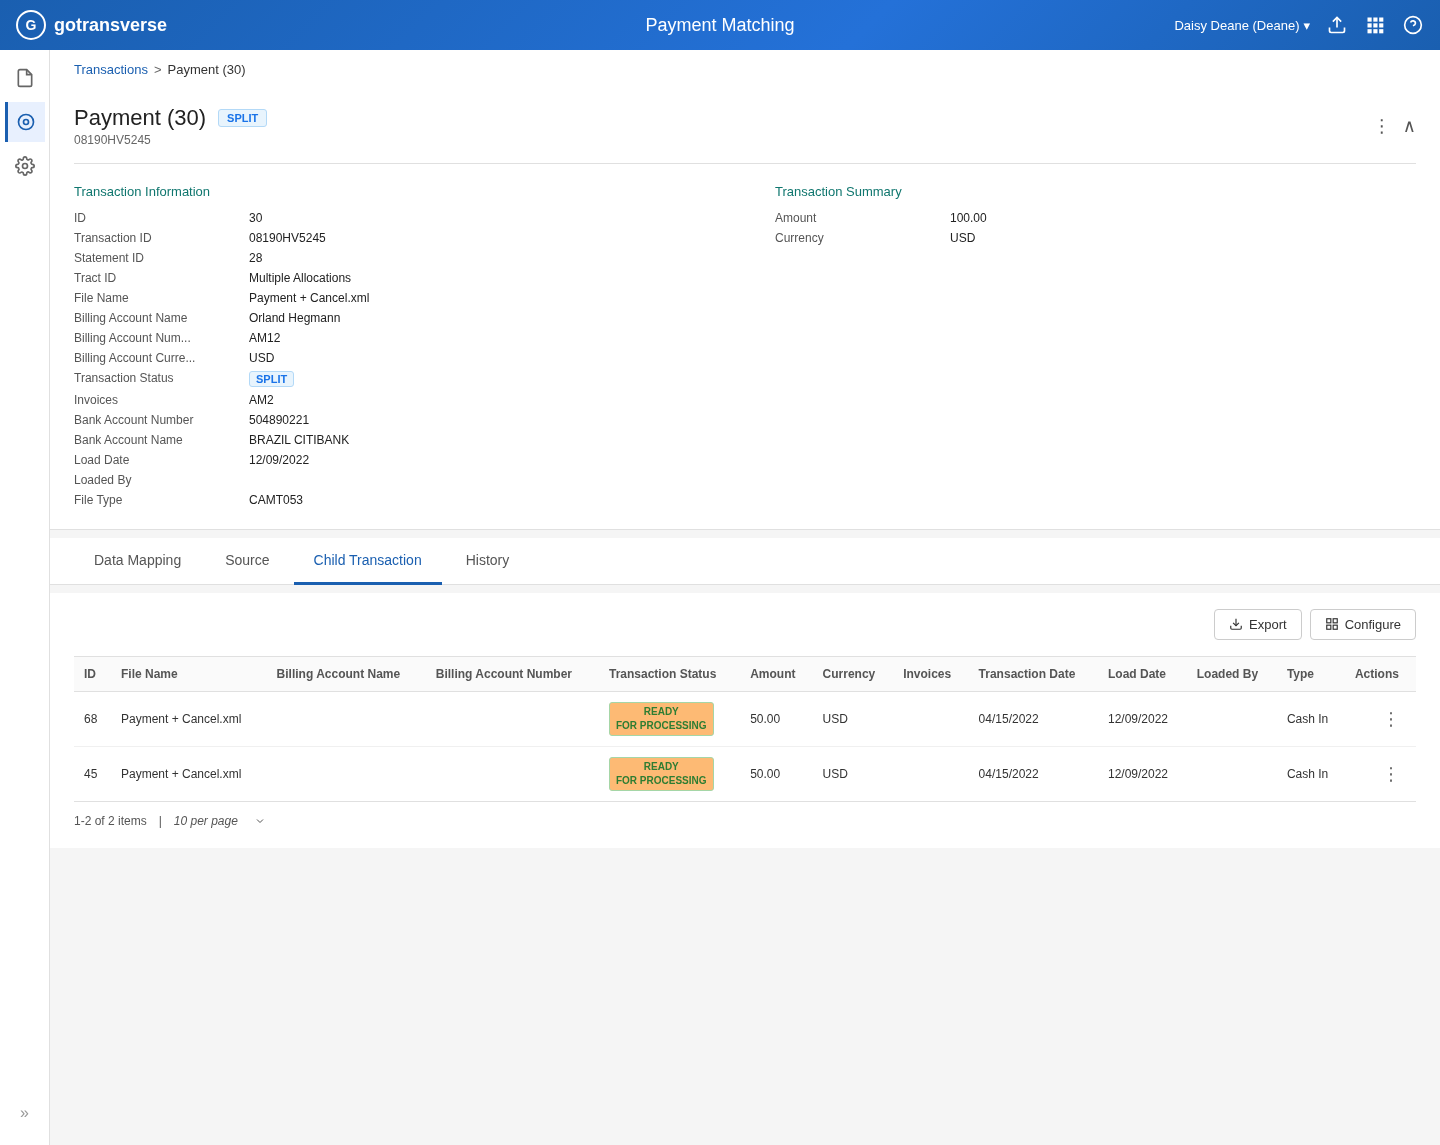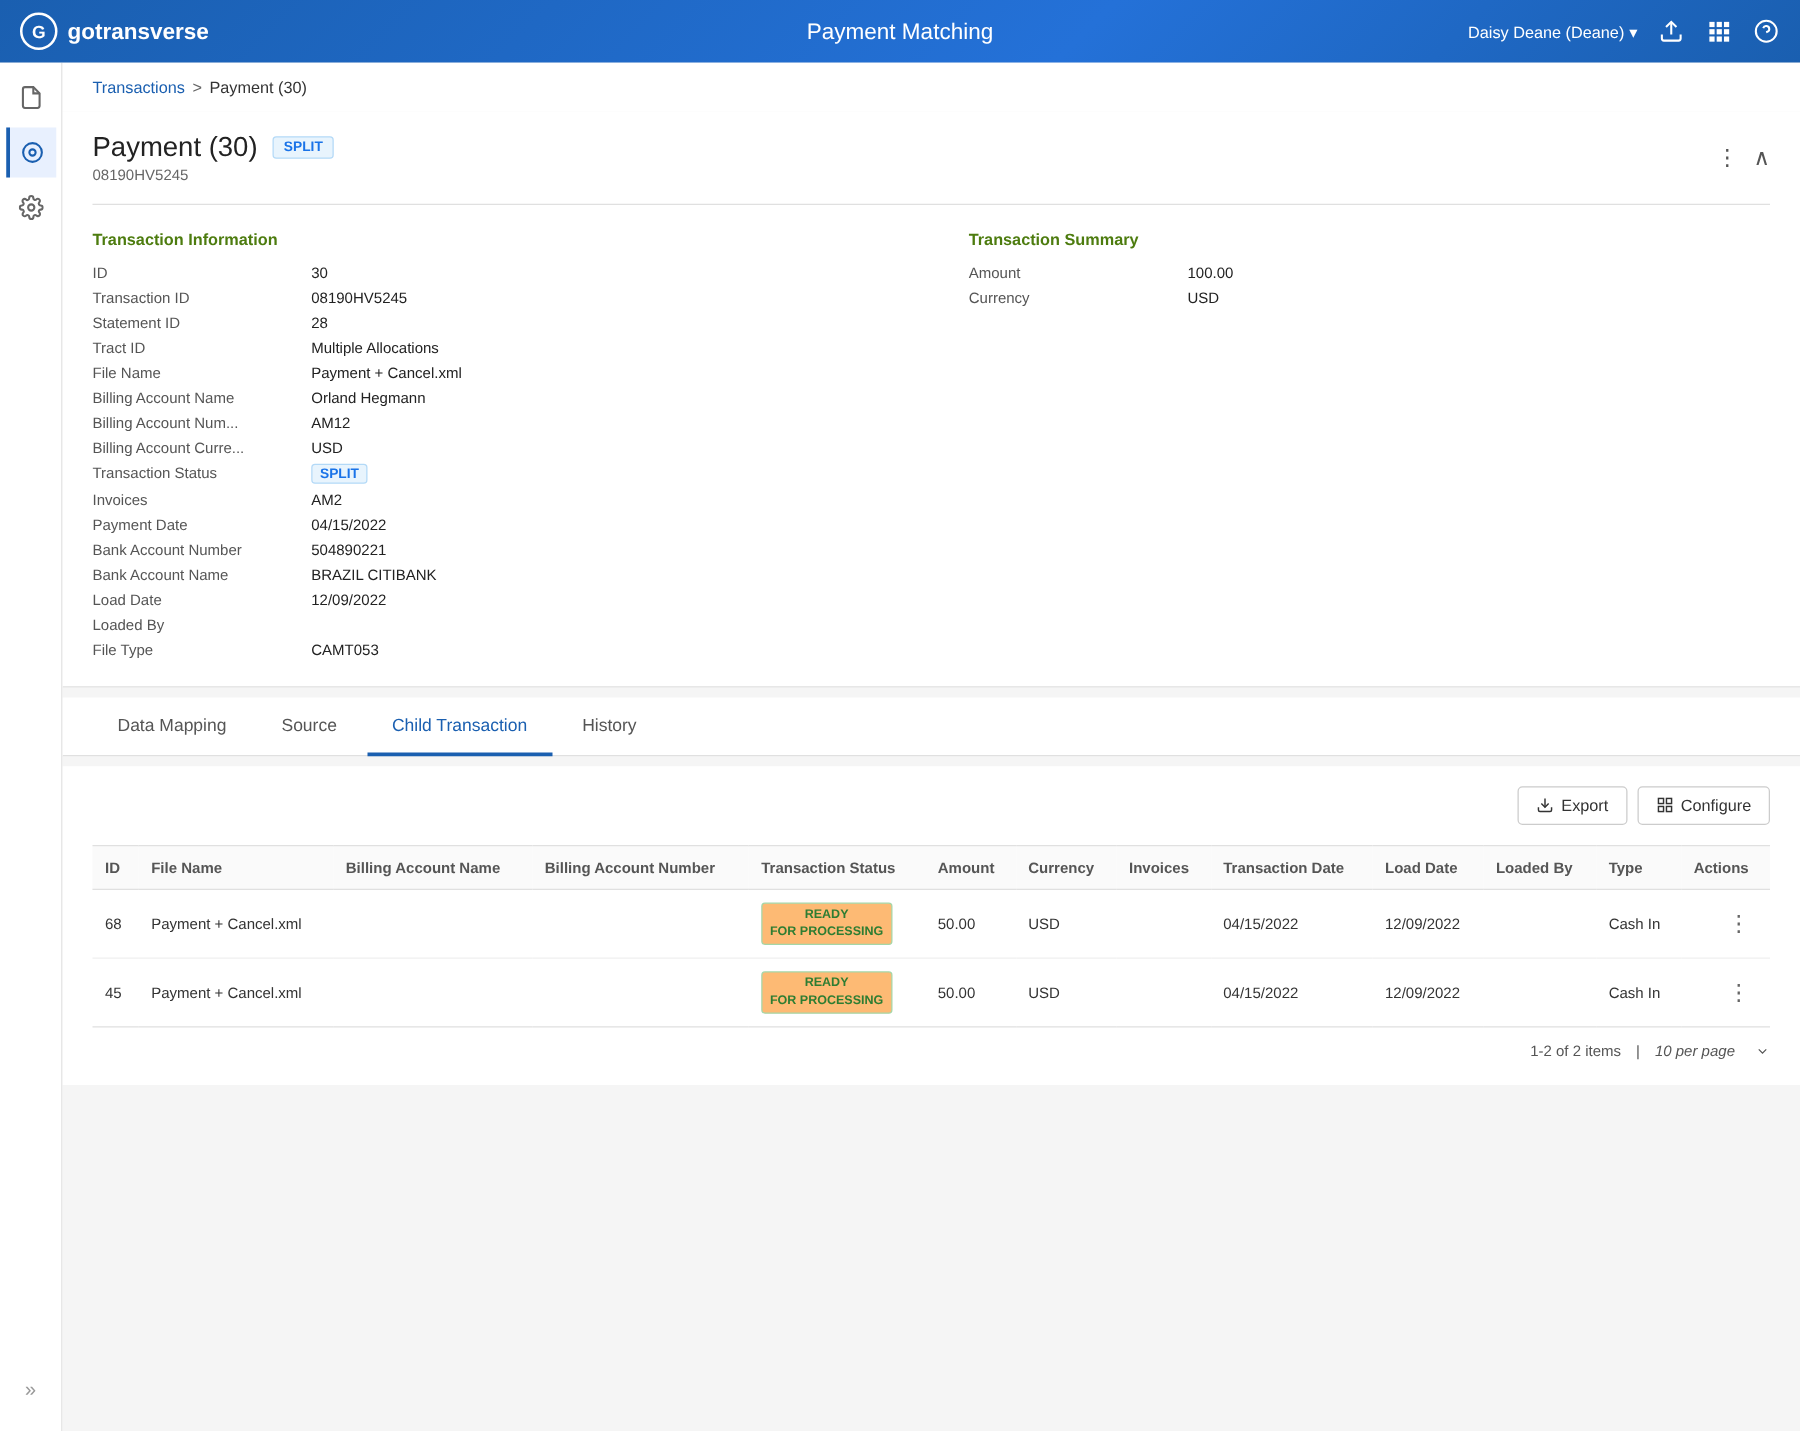--- a/index.html
+++ b/index.html
@@ -45,21 +45,21 @@
     .payment-title { font-size: 22px; font-weight: 500; color: #222; }
     .badge-split { background: #e8f4fd; color: #1a73e8; border: 1px solid #b3d9f7; padding: 2px 8px; border-radius: 3px; font-size: 11px; font-weight: 600; }
     .payment-subtitle { font-size: 12px; color: #666; margin-top: 2px; }
     .payment-header-actions { display: flex; align-items: center; gap: 12px; }
     .more-btn { cursor: pointer; font-size: 18px; color: #555; }
     .collapse-btn { cursor: pointer; font-size: 18px; color: #555; }
 
     
     .transaction-info { display: flex; gap: 60px; margin-top: 20px; }
     .info-section { flex: 1; }
-    .info-section h3 { font-size: 13px; font-weight: 700; color: #4d7c0f; margin-bottom: 12px; }
+    .info-section h3 { font-size: 13px; font-weight: 400; color: #0f766e; margin-bottom: 12px; }
     .info-row { display: flex; margin-bottom: 6px; }
     .info-label { width: 175px; color: #555; font-size: 12px; flex-shrink: 0; }
     .info-value { color: #222; font-size: 12px; }
     .status-badge-split { background: #e8f4fd; color: #1a73e8; border: 1px solid #b3d9f7; padding: 1px 6px; border-radius: 3px; font-size: 11px; font-weight: 600; }
 
     
     .tabs-container { background: white; border-bottom: 1px solid #e0e0e0; padding: 0 24px; margin-top: 0; }
     .tabs { display: flex; gap: 4px; }
     .tab { padding: 14px 20px; cursor: pointer; font-size: 14px; color: #555; border-bottom: 3px solid transparent; margin-bottom: -1px; }
     .tab.active { color: #1a5fb0; border-bottom: 3px solid #1a5fb0; font-weight: 500; }
@@ -71,21 +71,21 @@
 
     
     .data-table { width: 100%; border-collapse: collapse; font-size: 12px; }
     .data-table th { background: #fafafa; color: #555; font-weight: 600; padding: 10px 10px; text-align: left; border-top: 1px solid #e0e0e0; border-bottom: 1px solid #e0e0e0; white-space: nowrap; }
     .data-table td { padding: 10px 10px; border-bottom: 1px solid #f0f0f0; vertical-align: middle; }
     .data-table tr:last-child td { border-bottom: 1px solid #e0e0e0; }
 
     .status-ready { background: #fdba74; color: #2e7d32; border: 1px solid #a5d6a7; padding: 2px 6px; border-radius: 3px; font-size: 10px; font-weight: 600; display: inline-block; line-height: 1.4; text-align: center; }
 
     
-    .pagination { display: flex; align-items: center; gap: 12px; padding: 12px 0 4px 0; font-size: 12px; color: #555; justify-content: flex-end; }
+    .pagination { display: flex; align-items: center; gap: 12px; padding: 12px 0 4px 0; font-size: 12px; color: #555; }
     .per-page { display: flex; align-items: center; gap: 16px; cursor: pointer; font-style: italic; }
 
     
     .row-actions { display: flex; align-items: center; justify-content: flex-end; }
     .row-more { cursor: pointer; font-size: 18px; color: #666; padding: 2px 6px; }
 
     .divider { border: none; border-top: 1px solid #e0e0e0; margin: 16px 0; }
   </style>
 </head>
 <body>
@@ -220,24 +220,20 @@
                 <span class="info-label">Billing Account Curre...</span>
                 <span class="info-value">USD</span>
               </div>
               <div class="info-row">
                 <span class="info-label">Transaction Status</span>
                 <span class="status-badge-split">SPLIT</span>
               </div>
               <div class="info-row">
                 <span class="info-label">Invoices</span>
                 <span class="info-value">AM2</span>
-              </div>
-              <div class="info-row">
-                <span class="info-label">Payment Date</span>
-                <span class="info-value">04/15/2022</span>
               </div>
               <div class="info-row">
                 <span class="info-label">Bank Account Number</span>
                 <span class="info-value">504890221</span>
               </div>
               <div class="info-row">
                 <span class="info-label">Bank Account Name</span>
                 <span class="info-value">BRAZIL CITIBANK</span>
               </div>
               <div class="info-row">

